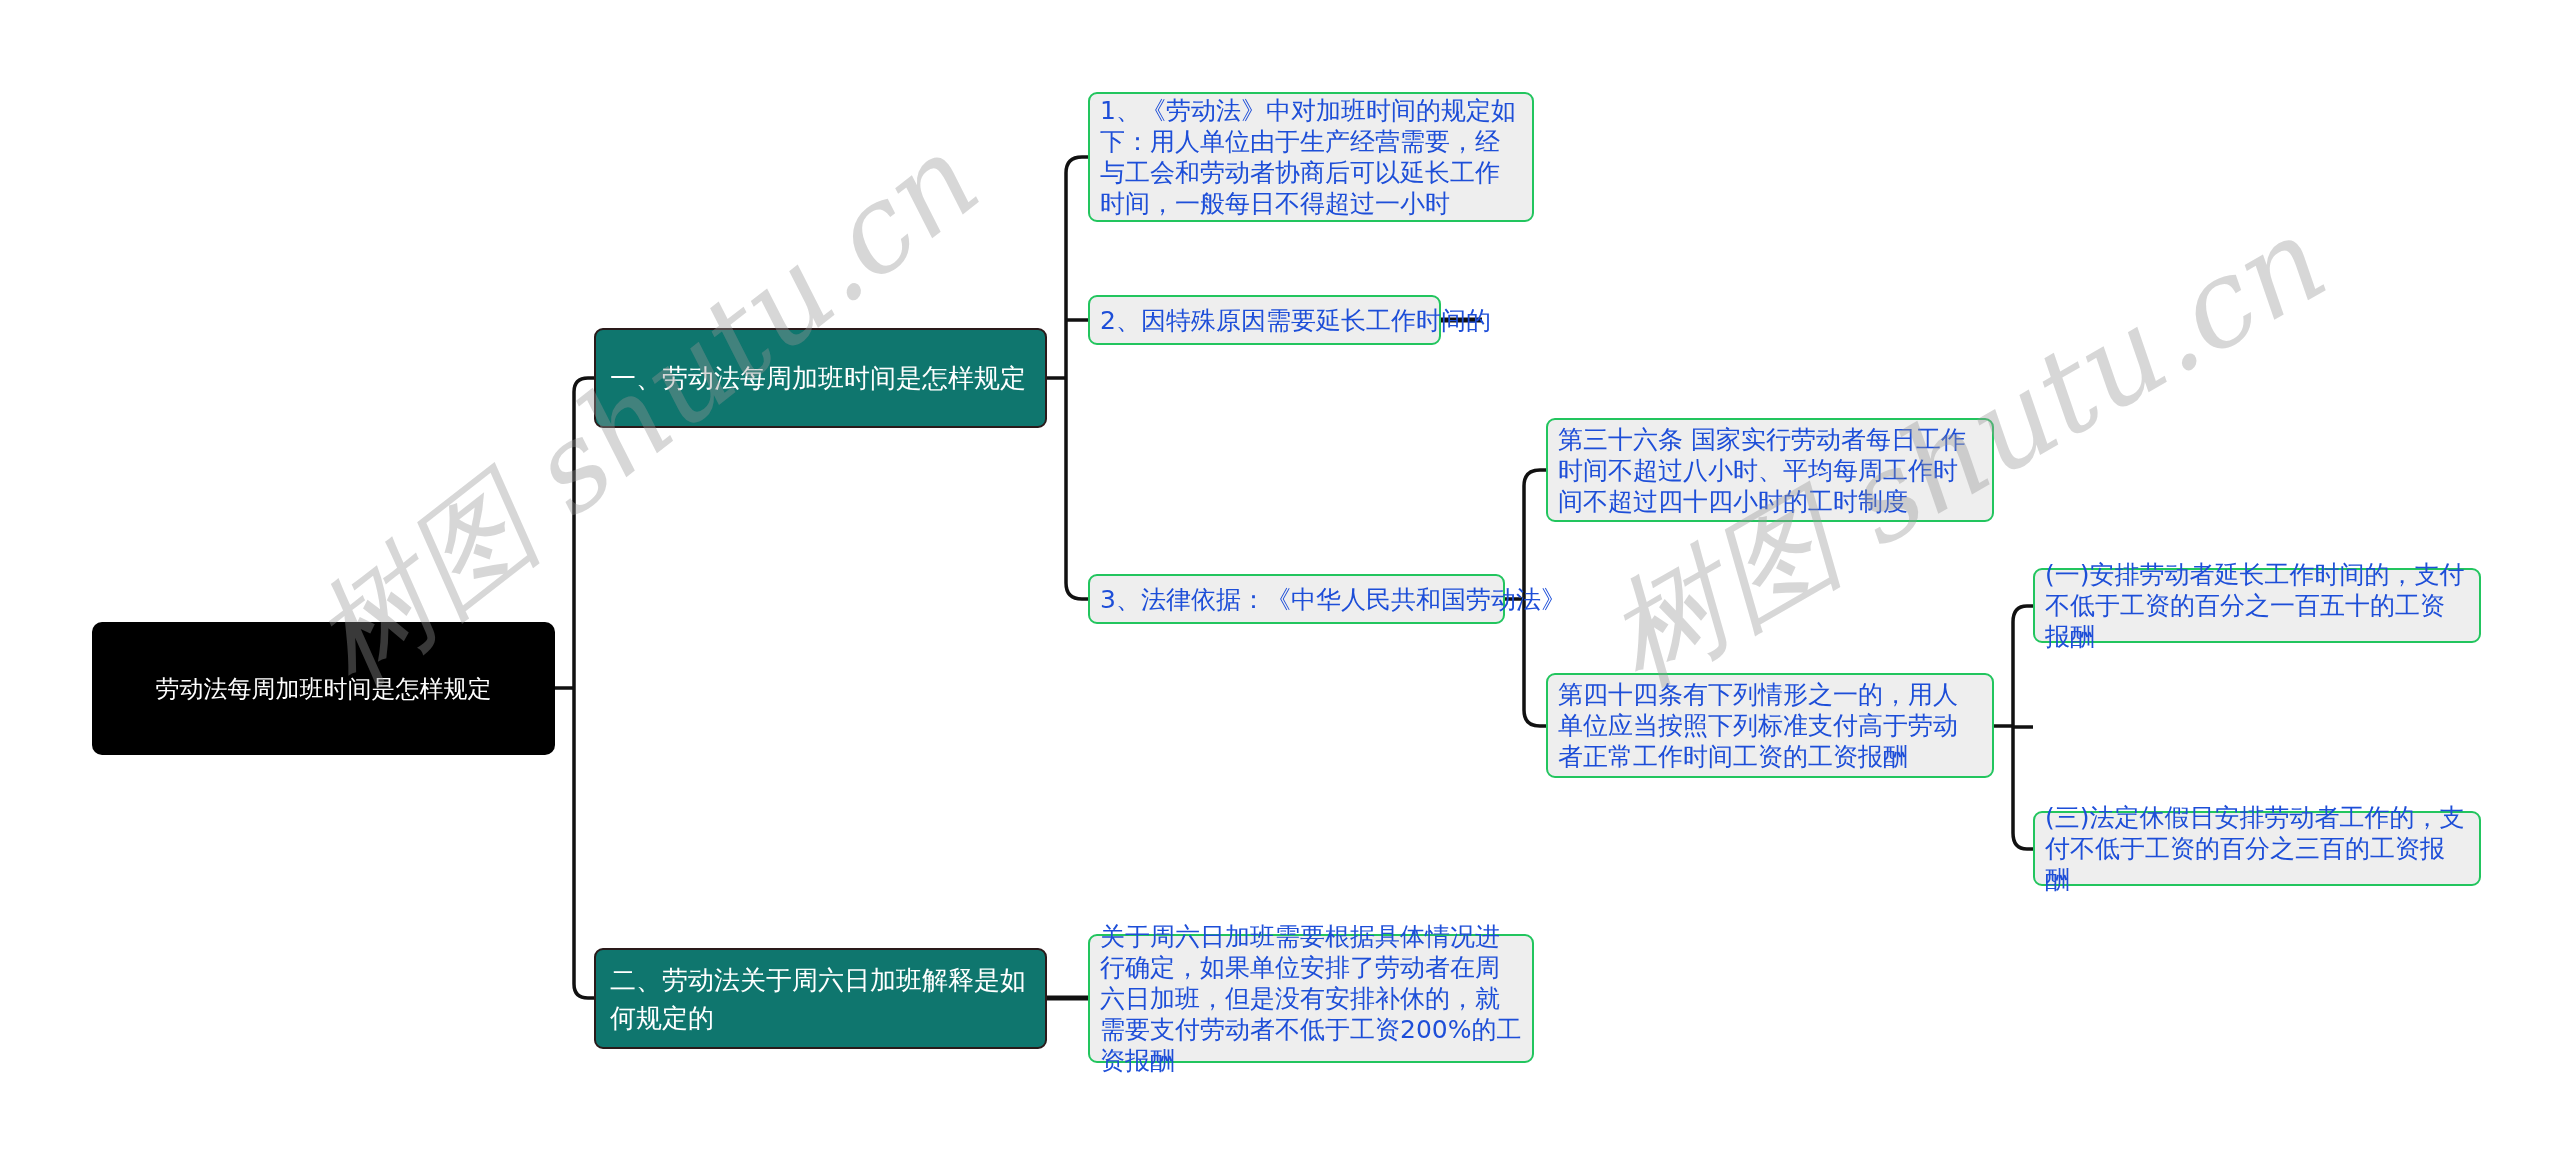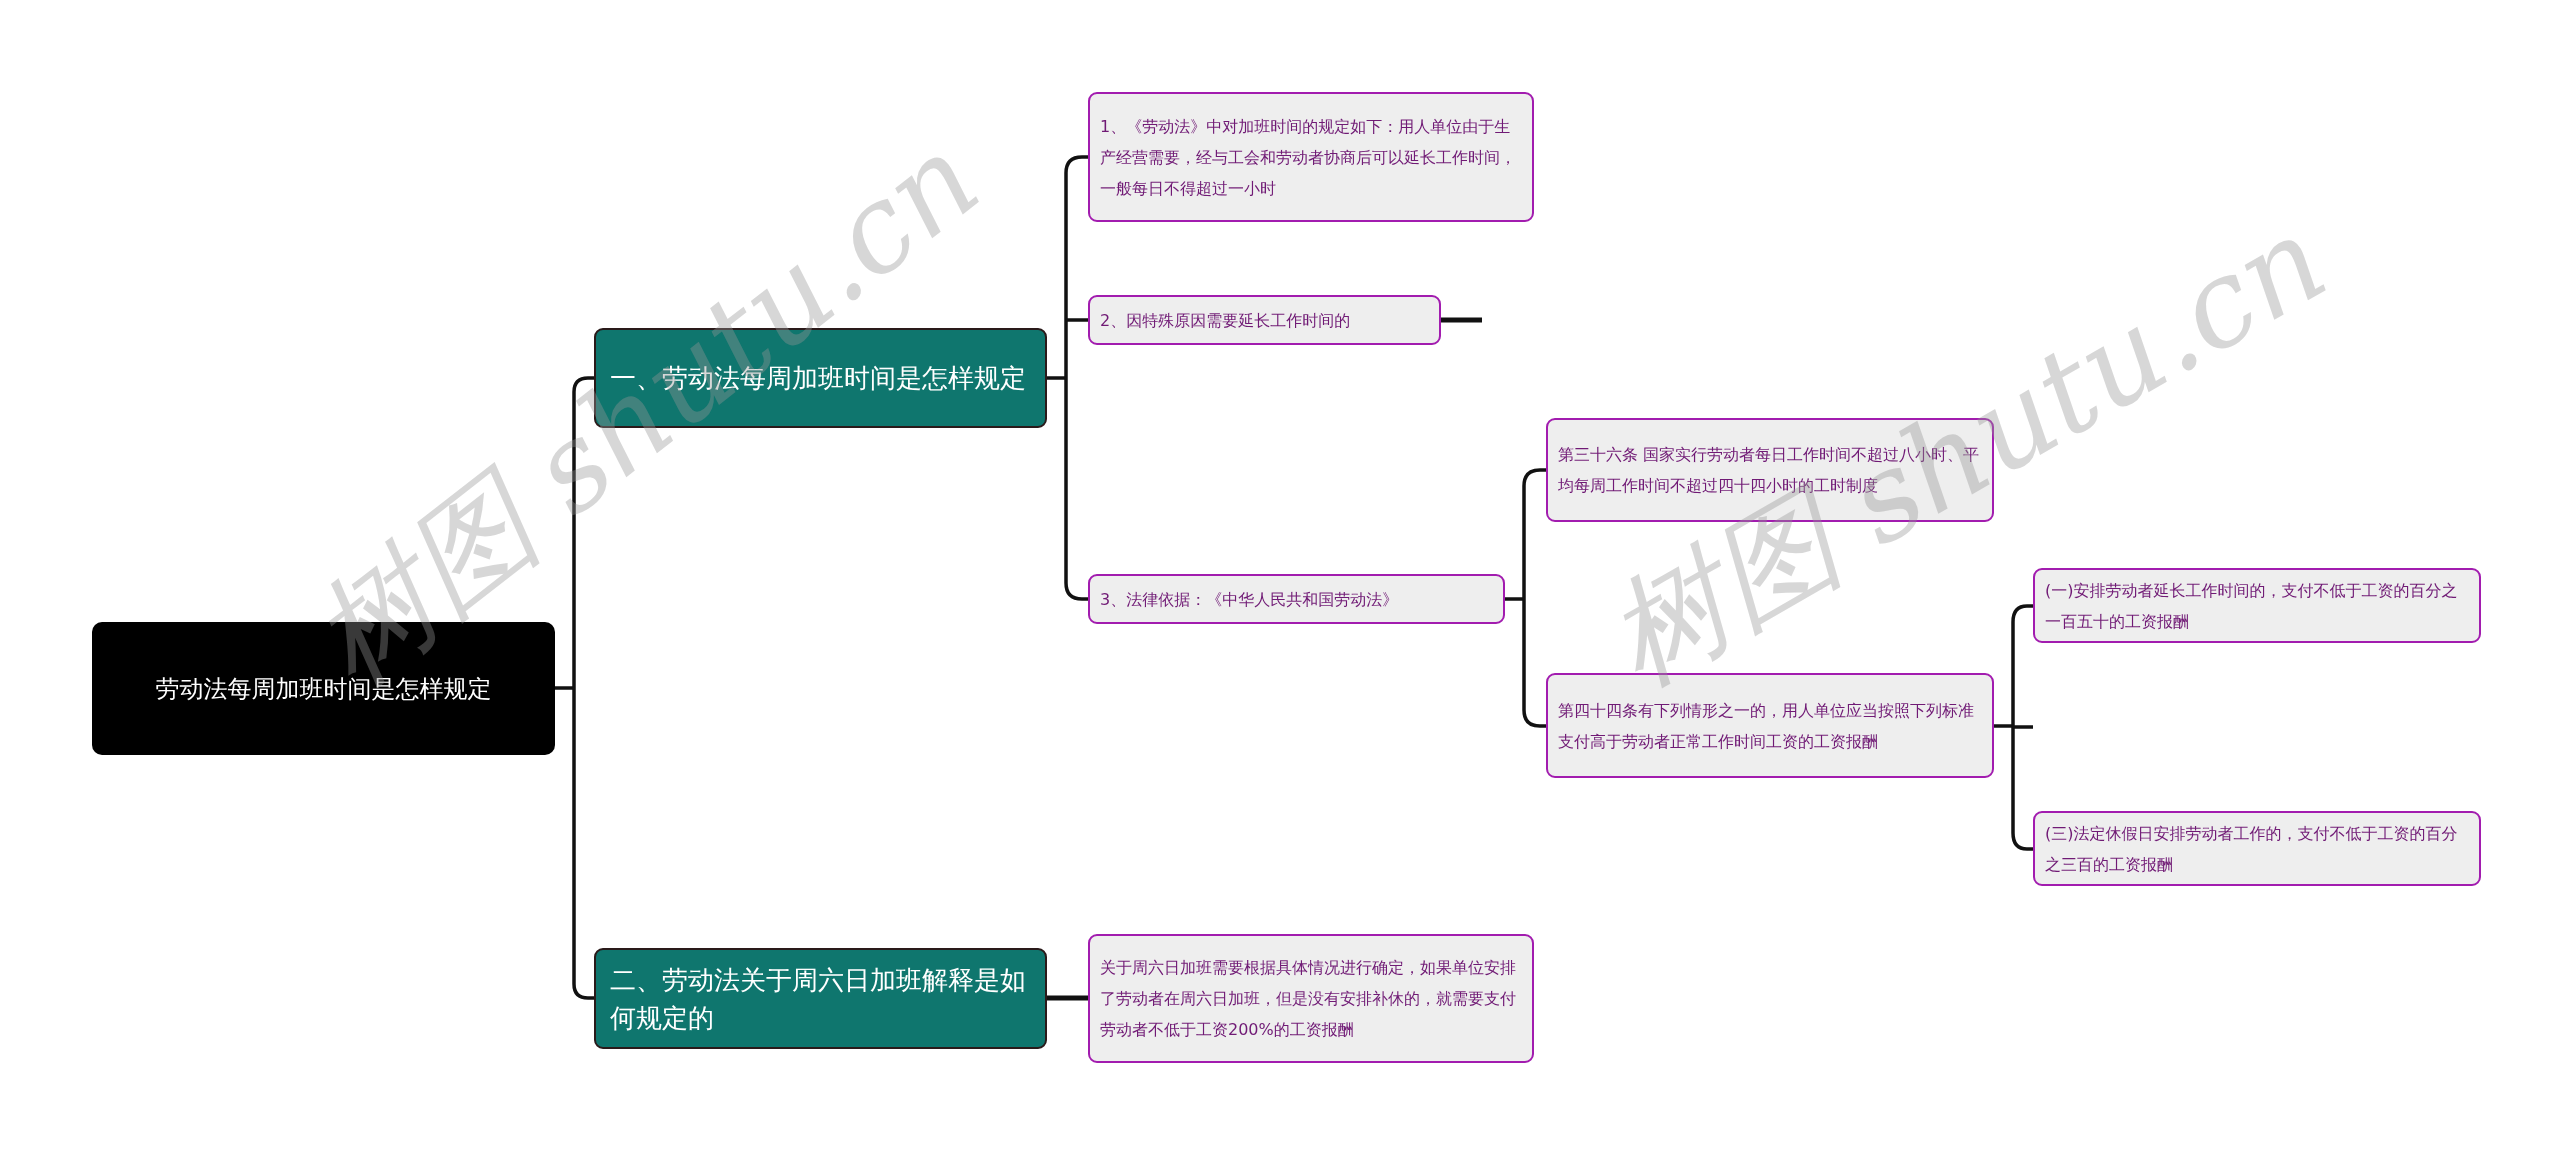--- a/index.html
+++ b/index.html
@@ -5,22 +5,22 @@
   html, body { margin:0; padding:0; background:#ffffff; }
   body { width:2560px; height:1149px; position:relative; overflow:hidden;
          font-family:"DejaVu Sans","Liberation Sans",sans-serif; }
   #canvas { position:absolute; left:0; top:0; width:2560px; height:1149px; }
   svg.lines { position:absolute; left:0; top:0; width:2560px; height:1149px; z-index:1; }
   .node { position:absolute; box-sizing:border-box; z-index:2; display:flex; align-items:center; }
   .root { background:#000000; color:#ffffff; border-radius:10px; font-size:24px; line-height:50px;
           justify-content:center; text-align:center; padding:0 20px; }
   .lvl1 { background:#0f766e; color:#ffffff; border:2px solid #2a1a1a; border-radius:9px;
           font-size:26px; line-height:38px; padding:0 14px; }
-  .leaf { background:#eeeeee; color:#701a75; border:2px solid #a21caf; border-radius:9px;
-          font-size:16px; line-height:31px; padding:0 10px; }
+  .leaf { background:#eeeeee; color:#1d4ed8; border:2px solid #22c55e; border-radius:9px;
+          font-size:25px; line-height:31px; padding:0 10px; }
   .leaf span, .lvl1 span, .root span { display:block; }
   .wm { position:absolute; z-index:3; color:rgba(150,150,150,0.38); font-family:"DejaVu Serif","Liberation Serif",serif;
         font-size:120px; white-space:nowrap; transform-origin:left bottom; pointer-events:none; font-style:italic; }
 </style>
 </head>
 <body>
 
 <div id="canvas">
 
   <svg class="lines" viewBox="0 0 2560 1149">

